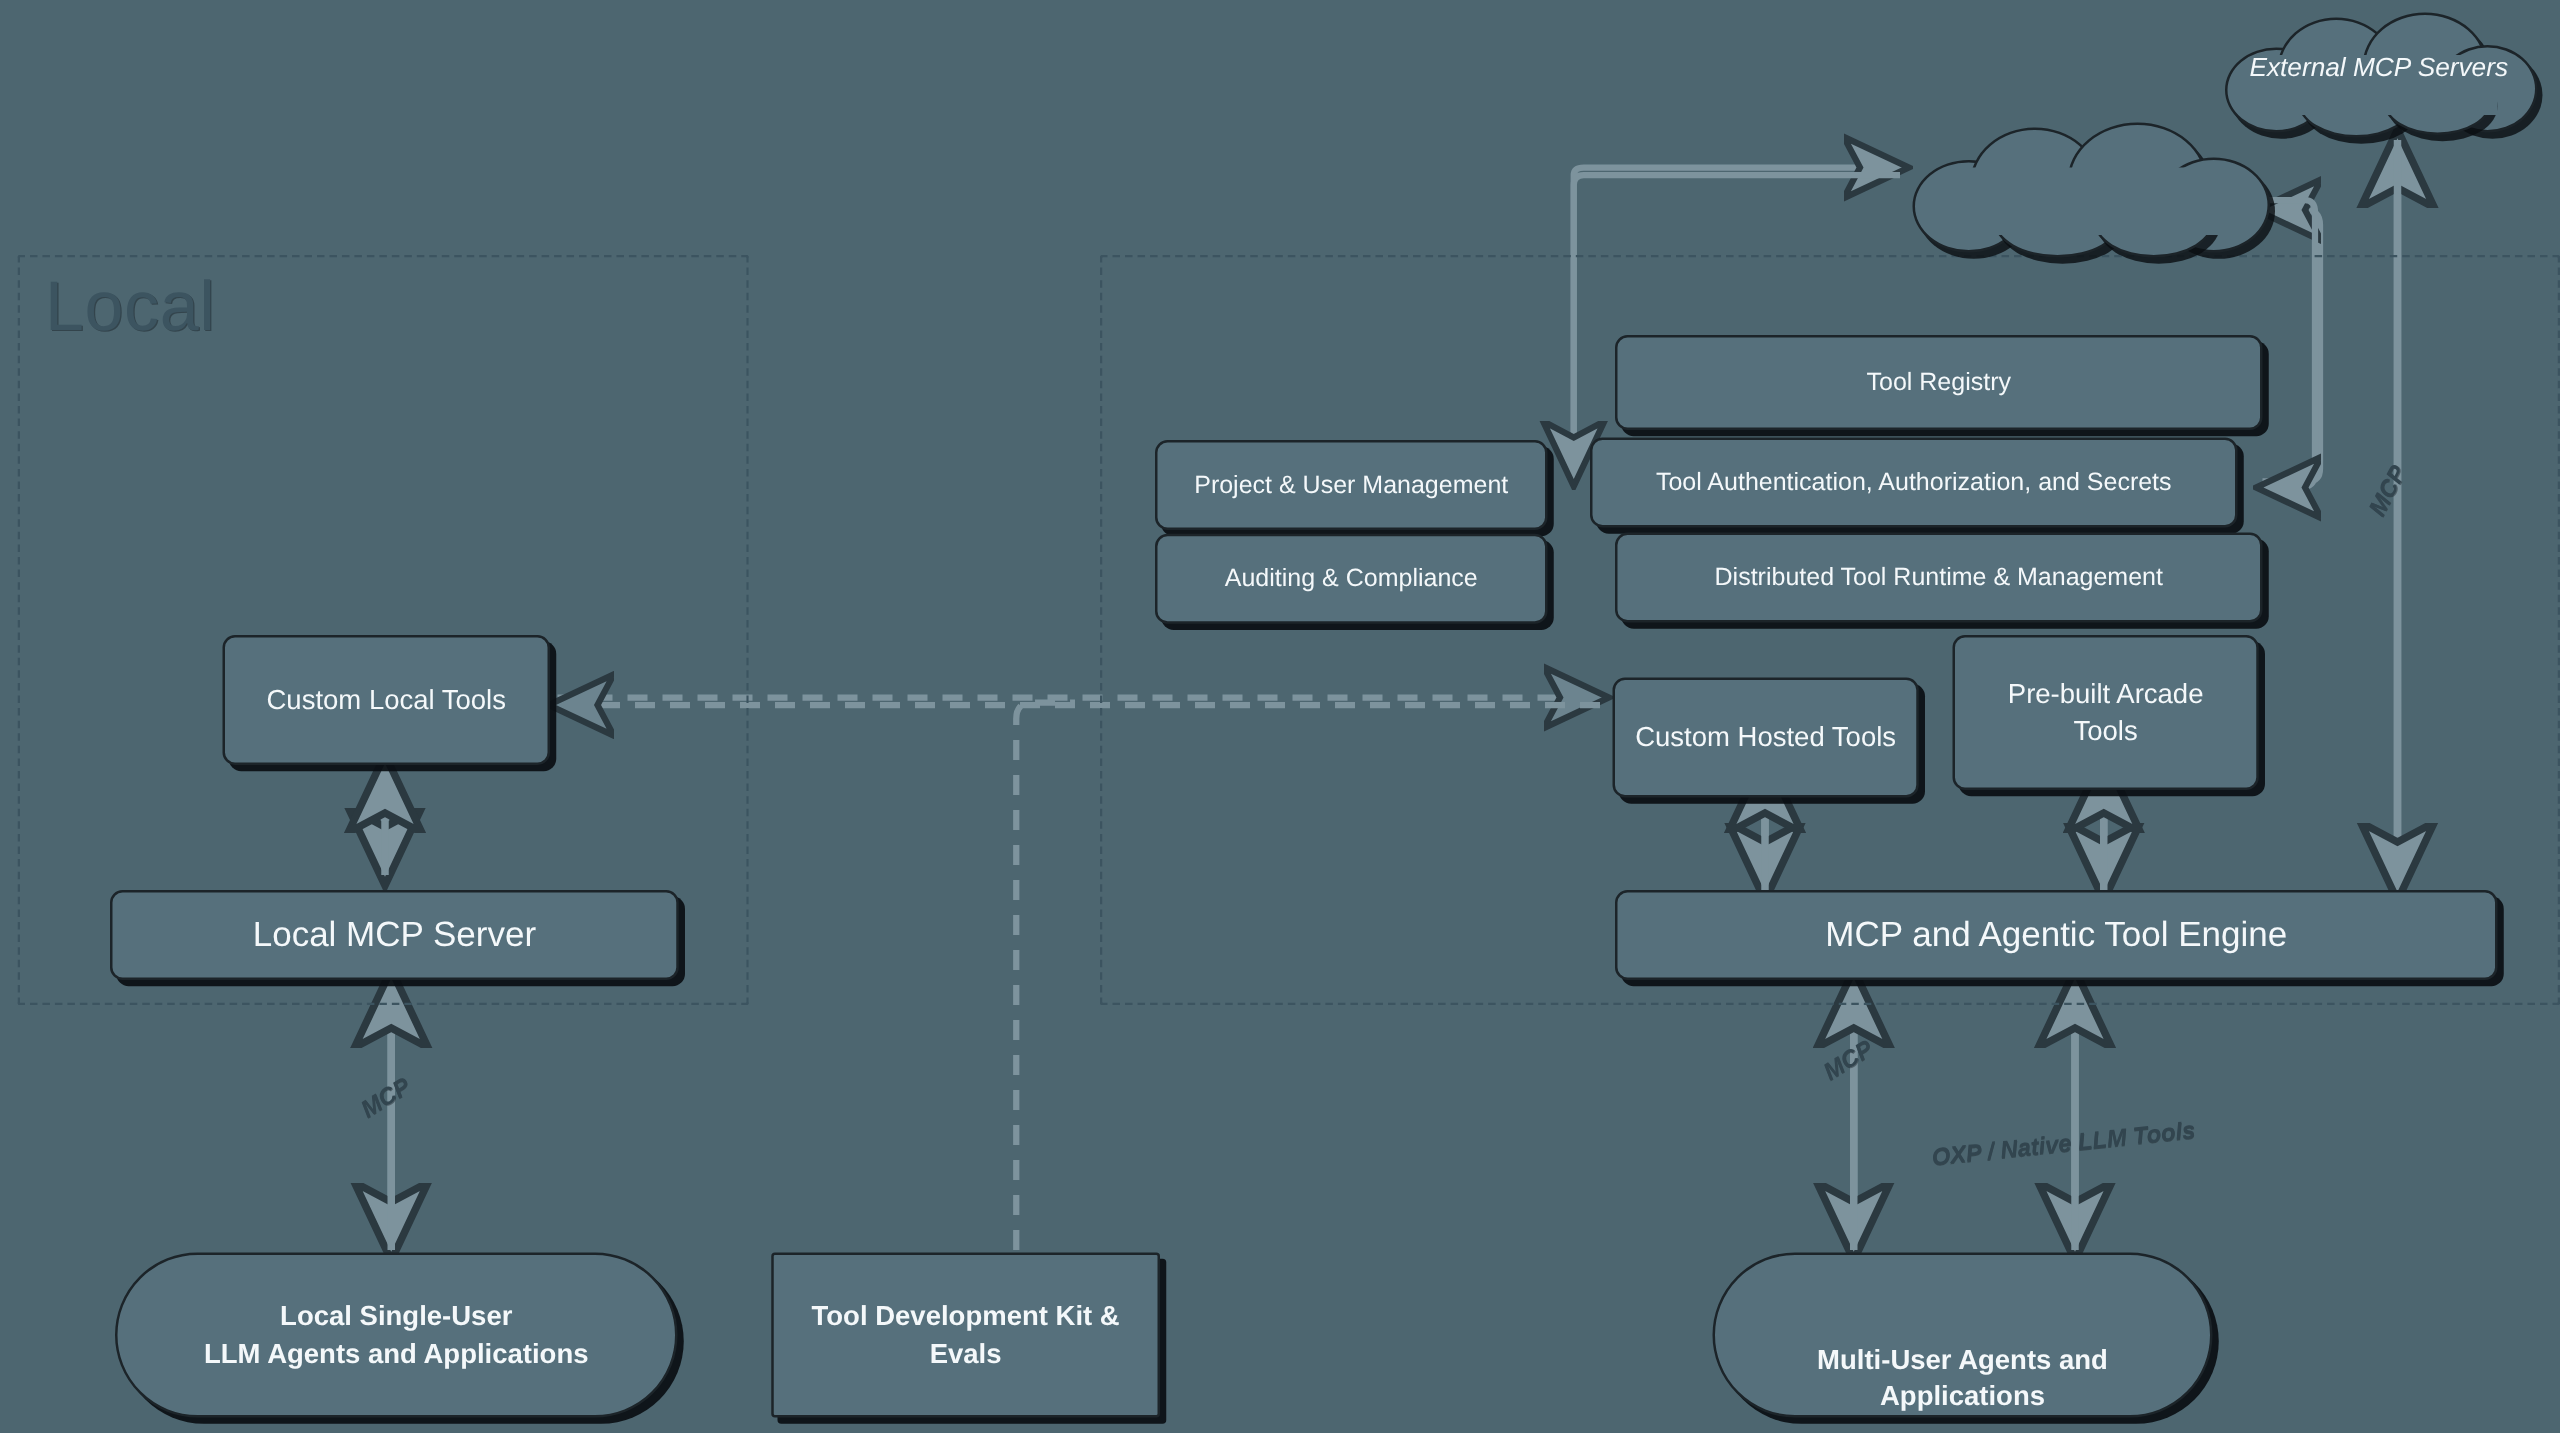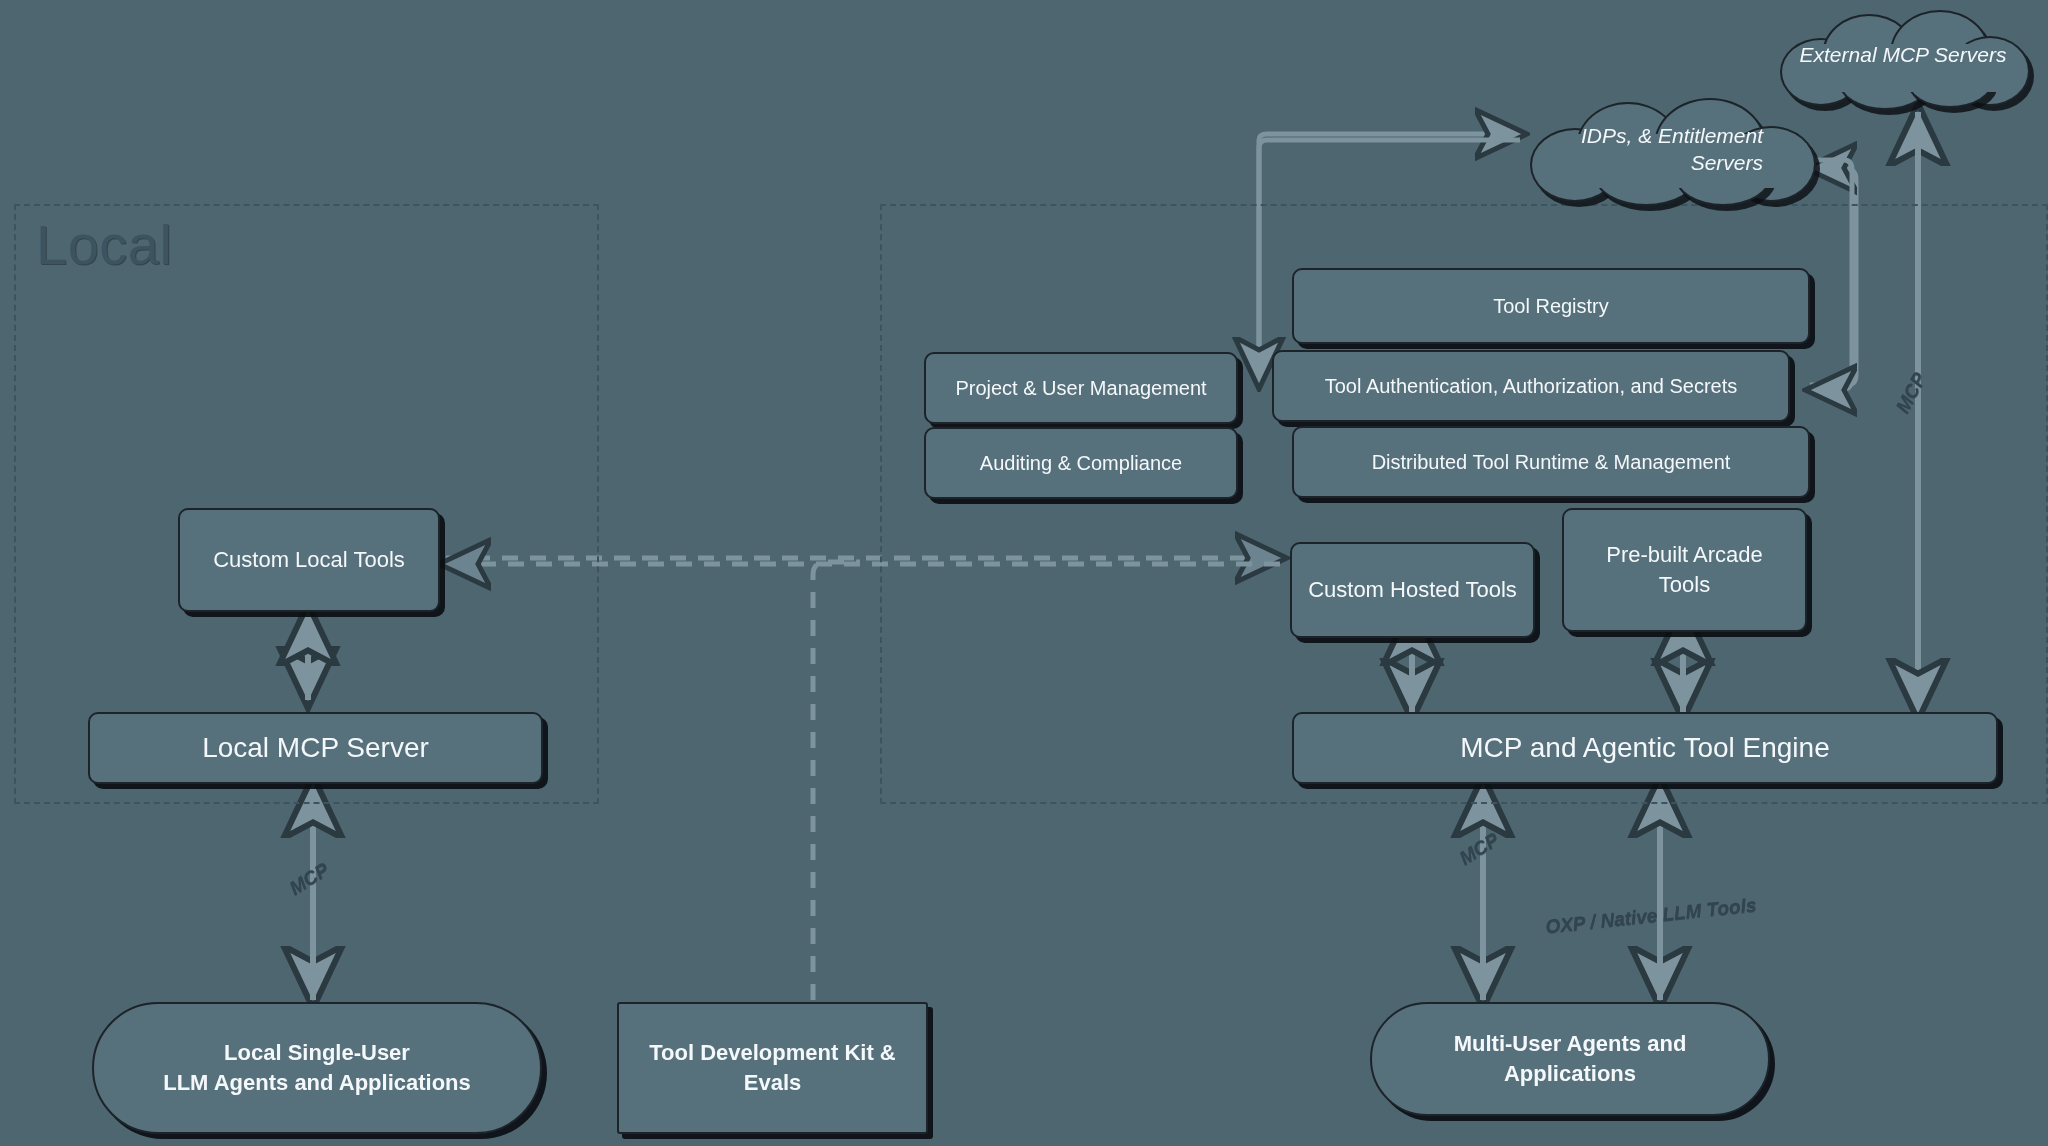--- a/index.html
+++ b/index.html
@@ -13,21 +13,21 @@
   .node.pill{border-radius:70px;}
   .node.sq{border-radius:3px;}
   .node-label{padding:0 14px;}
   .t-reg{font-size:22px;font-weight:400;}
   .t-mid{font-size:20px;font-weight:400;}
   .t-big{font-size:28px;font-weight:400;}
   .t-bold{font-size:22px;font-weight:700;}
   .zone{position:absolute;box-sizing:border-box;border:2px dashed #3c5460;border-radius:2px;}
   .zone-title{position:absolute;font-size:56px;font-weight:400;color:#3c5460;letter-spacing:.5px;
               text-shadow:1px 1px 0 rgba(25,33,39,.5);}
-  .cloud{position:absolute;display:flex;align-items:center;justify-content:center;text-align:right;}
+  .cloud{position:absolute;display:flex;align-items:center;justify-content:center;text-align:center;}
   .cloud .cl-txt{position:relative;z-index:3;color:#f4f8fa;font-size:21px;font-style:italic;line-height:1.3;}
   .cloud .puff{position:absolute;background:#56707c;border:2.5px solid #1c2429;border-radius:50%;
                box-shadow:4px 5px 0 0 rgba(10,14,18,.8);}
   .cloud .core{position:absolute;background:#56707c;border-top:none;border-bottom:none;z-index:2;}
   .edge-label{position:absolute;color:#32454f;font-size:19px;font-style:italic;font-weight:700;
               white-space:nowrap;text-shadow:0 1px 0 rgba(25,33,39,.45);}
 </style>
 </head>
 <body>
 
@@ -103,24 +103,20 @@
   </div>
 
   <div class="cloud" style="left:1528px;top:96px;width:288px;height:110px;">
     <div class="puff" style="left:2px;top:32px;width:86px;height:70px;"></div>
     <div class="puff" style="left:48px;top:6px;width:100px;height:86px;"></div>
     <div class="puff" style="left:126px;top:2px;width:108px;height:90px;"></div>
     <div class="puff" style="left:198px;top:30px;width:86px;height:72px;"></div>
     <div class="puff" style="left:66px;top:48px;width:100px;height:58px;"></div>
     <div class="puff" style="left:146px;top:48px;width:94px;height:58px;"></div>
     <div class="core" style="left:38px;top:38px;width:214px;height:54px;"></div>
-    <div class="cl-txt" style="margin-top:-4px;">
-      <div>IDPs, &amp; Entitlement</div>
-      <div>Servers</div>
-    </div>
   </div>
 
   <div class="node rr" style="left:178px;top:508px;width:262px;height:104px;">
     <span class="node-label t-reg">Custom Local Tools</span>
   </div>
 
   <div class="node rr" style="left:88px;top:712px;width:455px;height:72px;">
     <span class="node-label t-big">Local MCP Server</span>
   </div>
 
@@ -160,21 +156,21 @@
     <span class="node-label t-bold">
       <span>Local Single-User</span><br>
       <span>LLM Agents and Applications</span>
     </span>
   </div>
 
   <div class="node sq" style="left:617px;top:1002px;width:311px;height:132px;">
     <span class="node-label t-bold">Tool Development Kit &amp; Evals</span>
   </div>
 
-  <div class="node pill" style="left:1370px;top:1002px;width:400px;height:114px;">
+  <div class="node pill" style="left:1370px;top:1002px;width:400px;height:132px;align-items:flex-end;">
     <span class="node-label t-bold">
       <span>Multi-User Agents and</span><br>
       <span>Applications</span>
     </span>
   </div>
 
   <div class="edge-label" style="left:288px;top:868px;transform:rotate(-32deg);">MCP</div>
   <div class="edge-label" style="left:1458px;top:838px;transform:rotate(-32deg);">MCP</div>
   <div class="edge-label" style="left:1890px;top:382px;transform:rotate(-62deg);">MCP</div>
   <div class="edge-label" style="left:1545px;top:905px;transform:rotate(-6deg);">OXP / Native LLM Tools</div>

